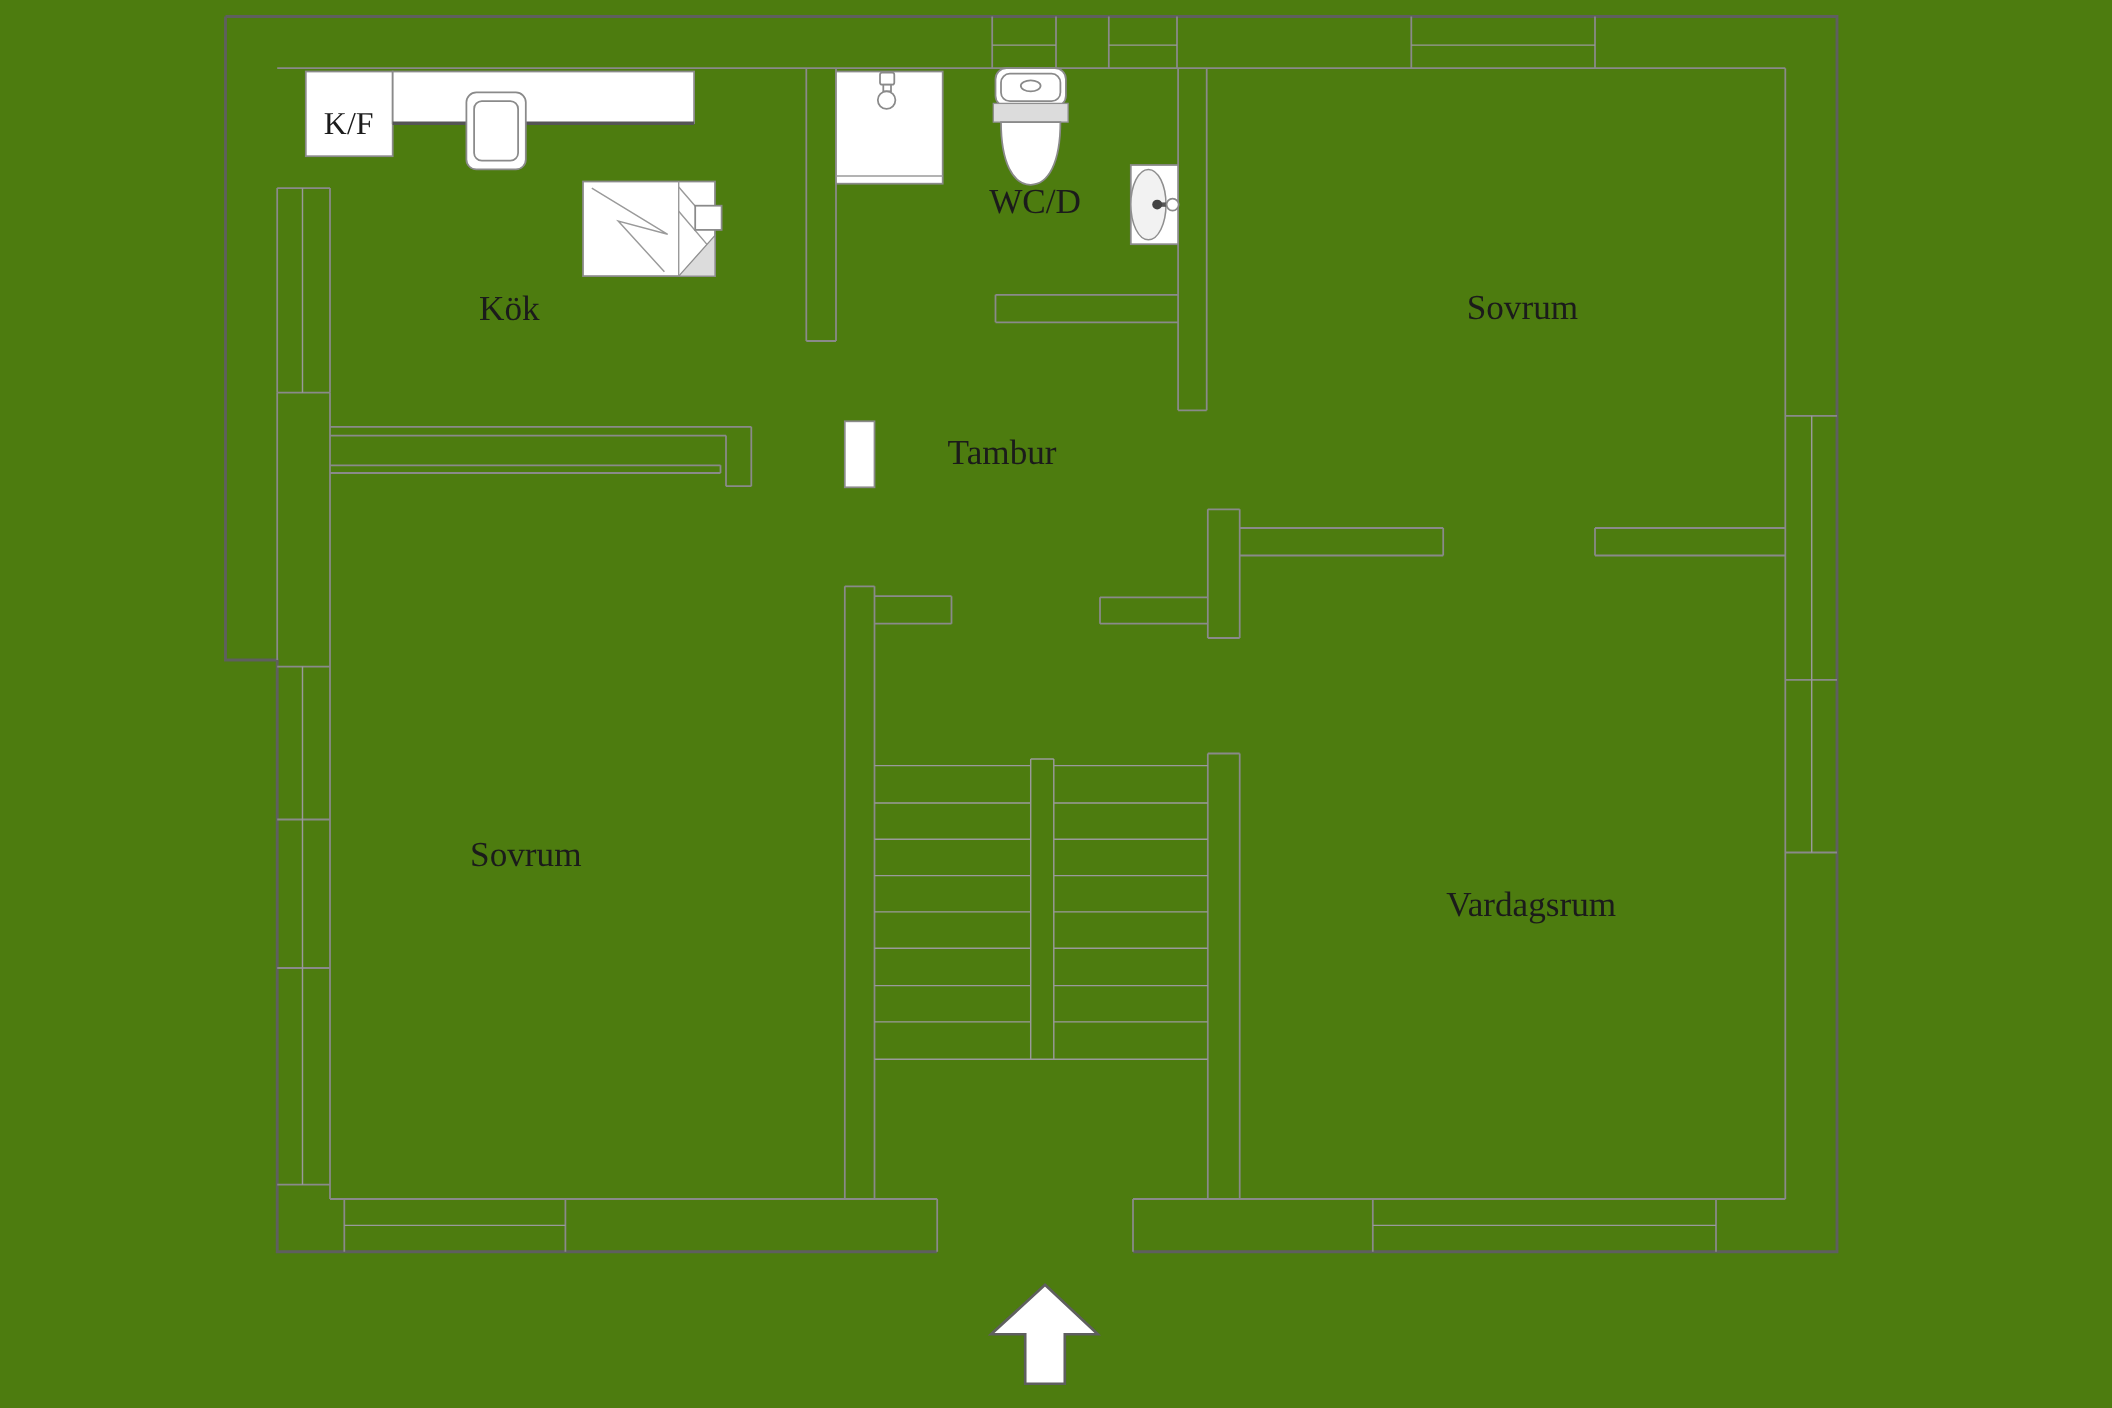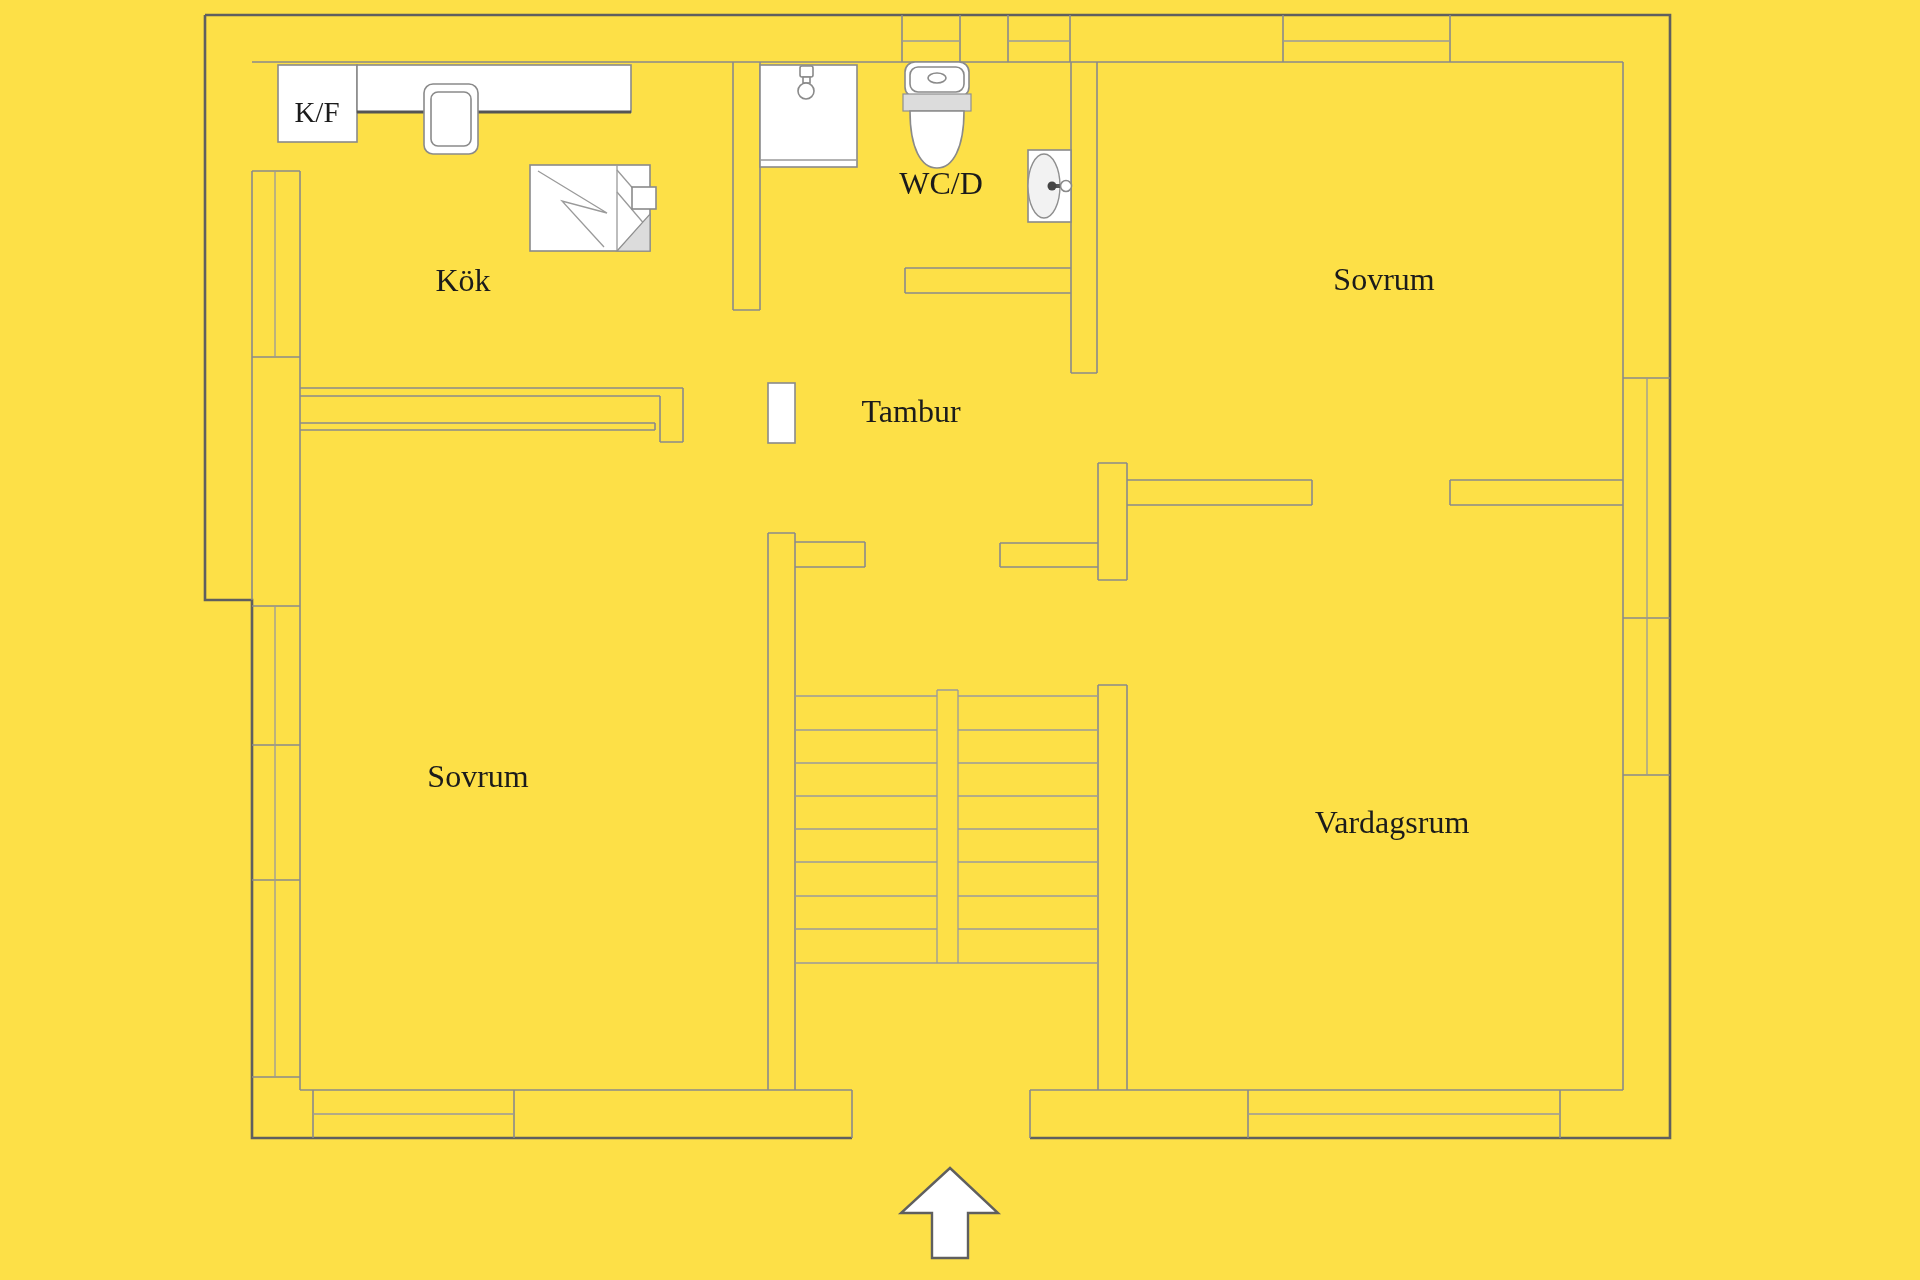--- a/index.html
+++ b/index.html
@@ -1,17 +1,17 @@
 <!DOCTYPE html>
 <html><head>
 <meta charset="utf-8">
 <style>
   html,body{margin:0;padding:0;background:#ffffff;}
   body{font-family:"Liberation Serif","DejaVu Serif",serif;}
-  .stage{position:relative;width:1920px;height:1280px;background:#fde047;overflow:hidden;}
+  .stage{position:relative;width:1920px;height:1280px;background:#4d7c0f;overflow:hidden;}
   svg{display:block}
   .wall{fill:none;stroke:#8a8a8a;stroke-width:1.6;}
   .outer{fill:none;stroke:#5f5f5f;stroke-width:2.6;}
   .thin{fill:none;stroke:#9a9a9a;stroke-width:1.3;}
   .fixture{fill:#ffffff;stroke:#8a8a8a;stroke-width:1.6;}
   .fixlight{fill:#f2f2f2;stroke:#8f8f8f;stroke-width:1.4;}
   .fixgray{fill:#dcdcdc;stroke:#8f8f8f;stroke-width:1.2;}
   .roomlabel{font-family:"Liberation Serif","DejaVu Serif",serif;font-size:32px;fill:#1b1b1b;text-anchor:middle;}
   .small{font-size:29px;}
 </style>

